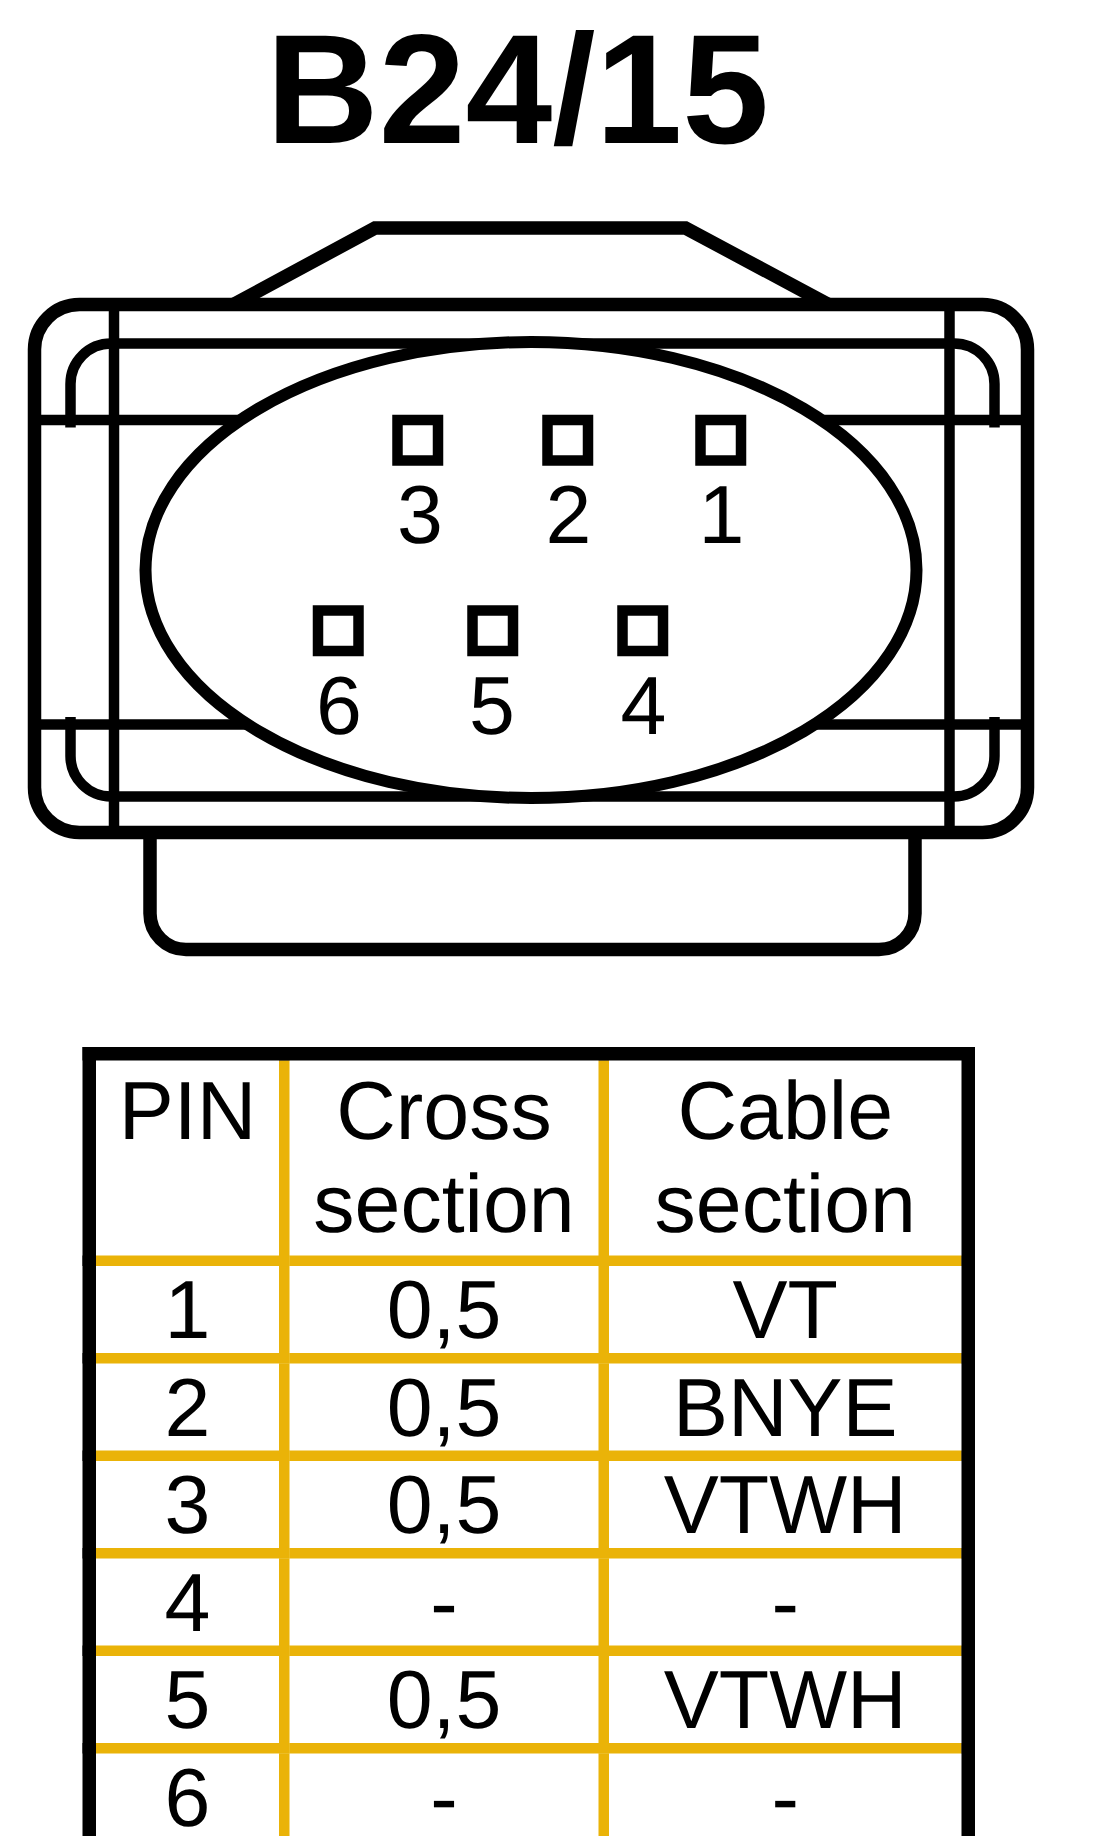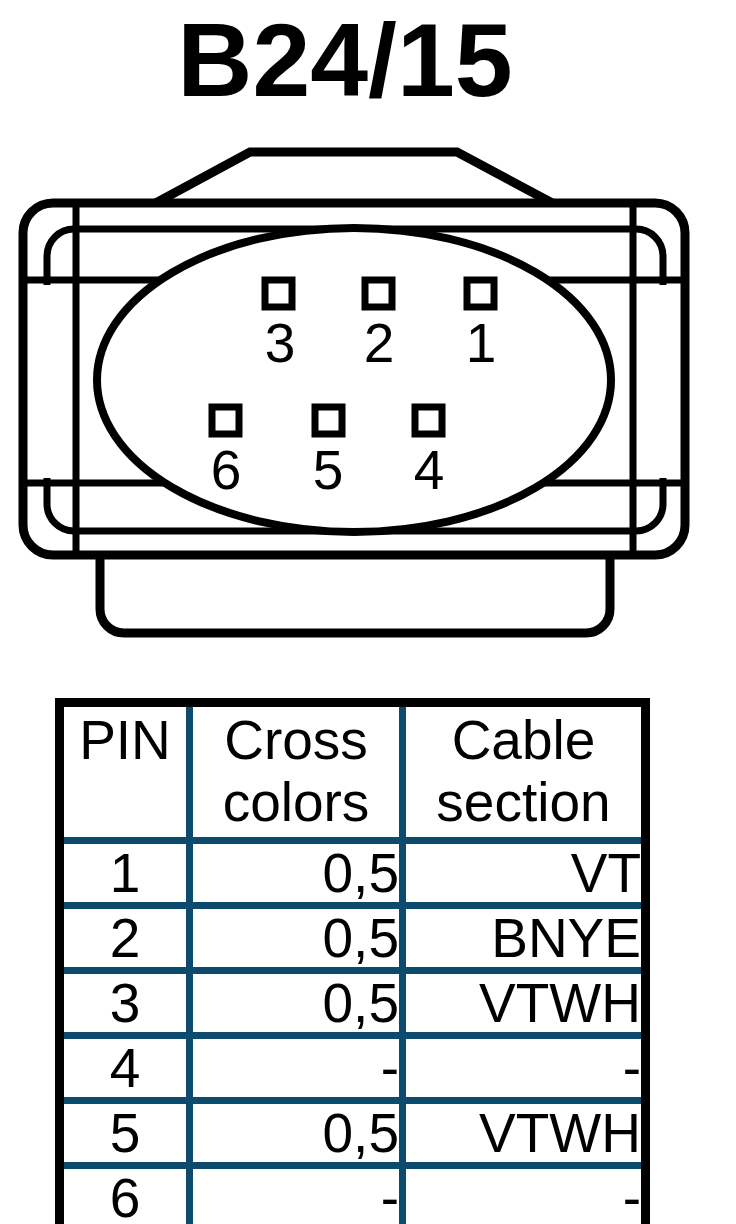--- a/index.html
+++ b/index.html
@@ -39,39 +39,39 @@
     position: absolute;
     left: 55px;
     top: 698px;
     border-collapse: collapse;
     table-layout: fixed;
     color: #000000;
     font-size: 55px;
     border: 9px solid #000000;
   }
   #pin-table th, #pin-table td {
-    border: 7px solid #0c4a6e;
+    border: 7px solid #eab308;
     overflow: hidden;
   }
   #pin-table th {
     font-weight: normal;
     text-align: center;
     vertical-align: top;
     height: 128px;
     line-height: 62px;
     padding: 2px 0 0 0;
   }
   #pin-table td {
     height: 58px;
     vertical-align: middle;
     line-height: 56px;
     padding: 0;
   }
   td.c-pin { text-align: center; }
-  td.c-val { text-align: right; padding-left: 11px; }
+  td.c-val { text-align: center; padding-left: 11px; }
 </style>
 </head>
 <body>
 
 <div id="page">
 
   <div id="title">B24/15</div>
 
   <svg id="connector-svg" width="736" height="680" viewBox="0 0 736 680">
 
@@ -112,21 +112,21 @@
 
   <table id="pin-table">
     <colgroup>
       <col style="width:130px">
       <col style="width:213px">
       <col style="width:243px">
     </colgroup>
     <thead>
       <tr>
         <th>PIN</th>
-        <th>Cross colors</th>
+        <th>Cross section</th>
         <th>Cable section</th>
       </tr>
     </thead>
     <tbody>
       <tr>
         <td class="c-pin">1</td>
         <td class="c-val">0,5</td>
         <td class="c-val">VT</td>
       </tr>
       <tr>

